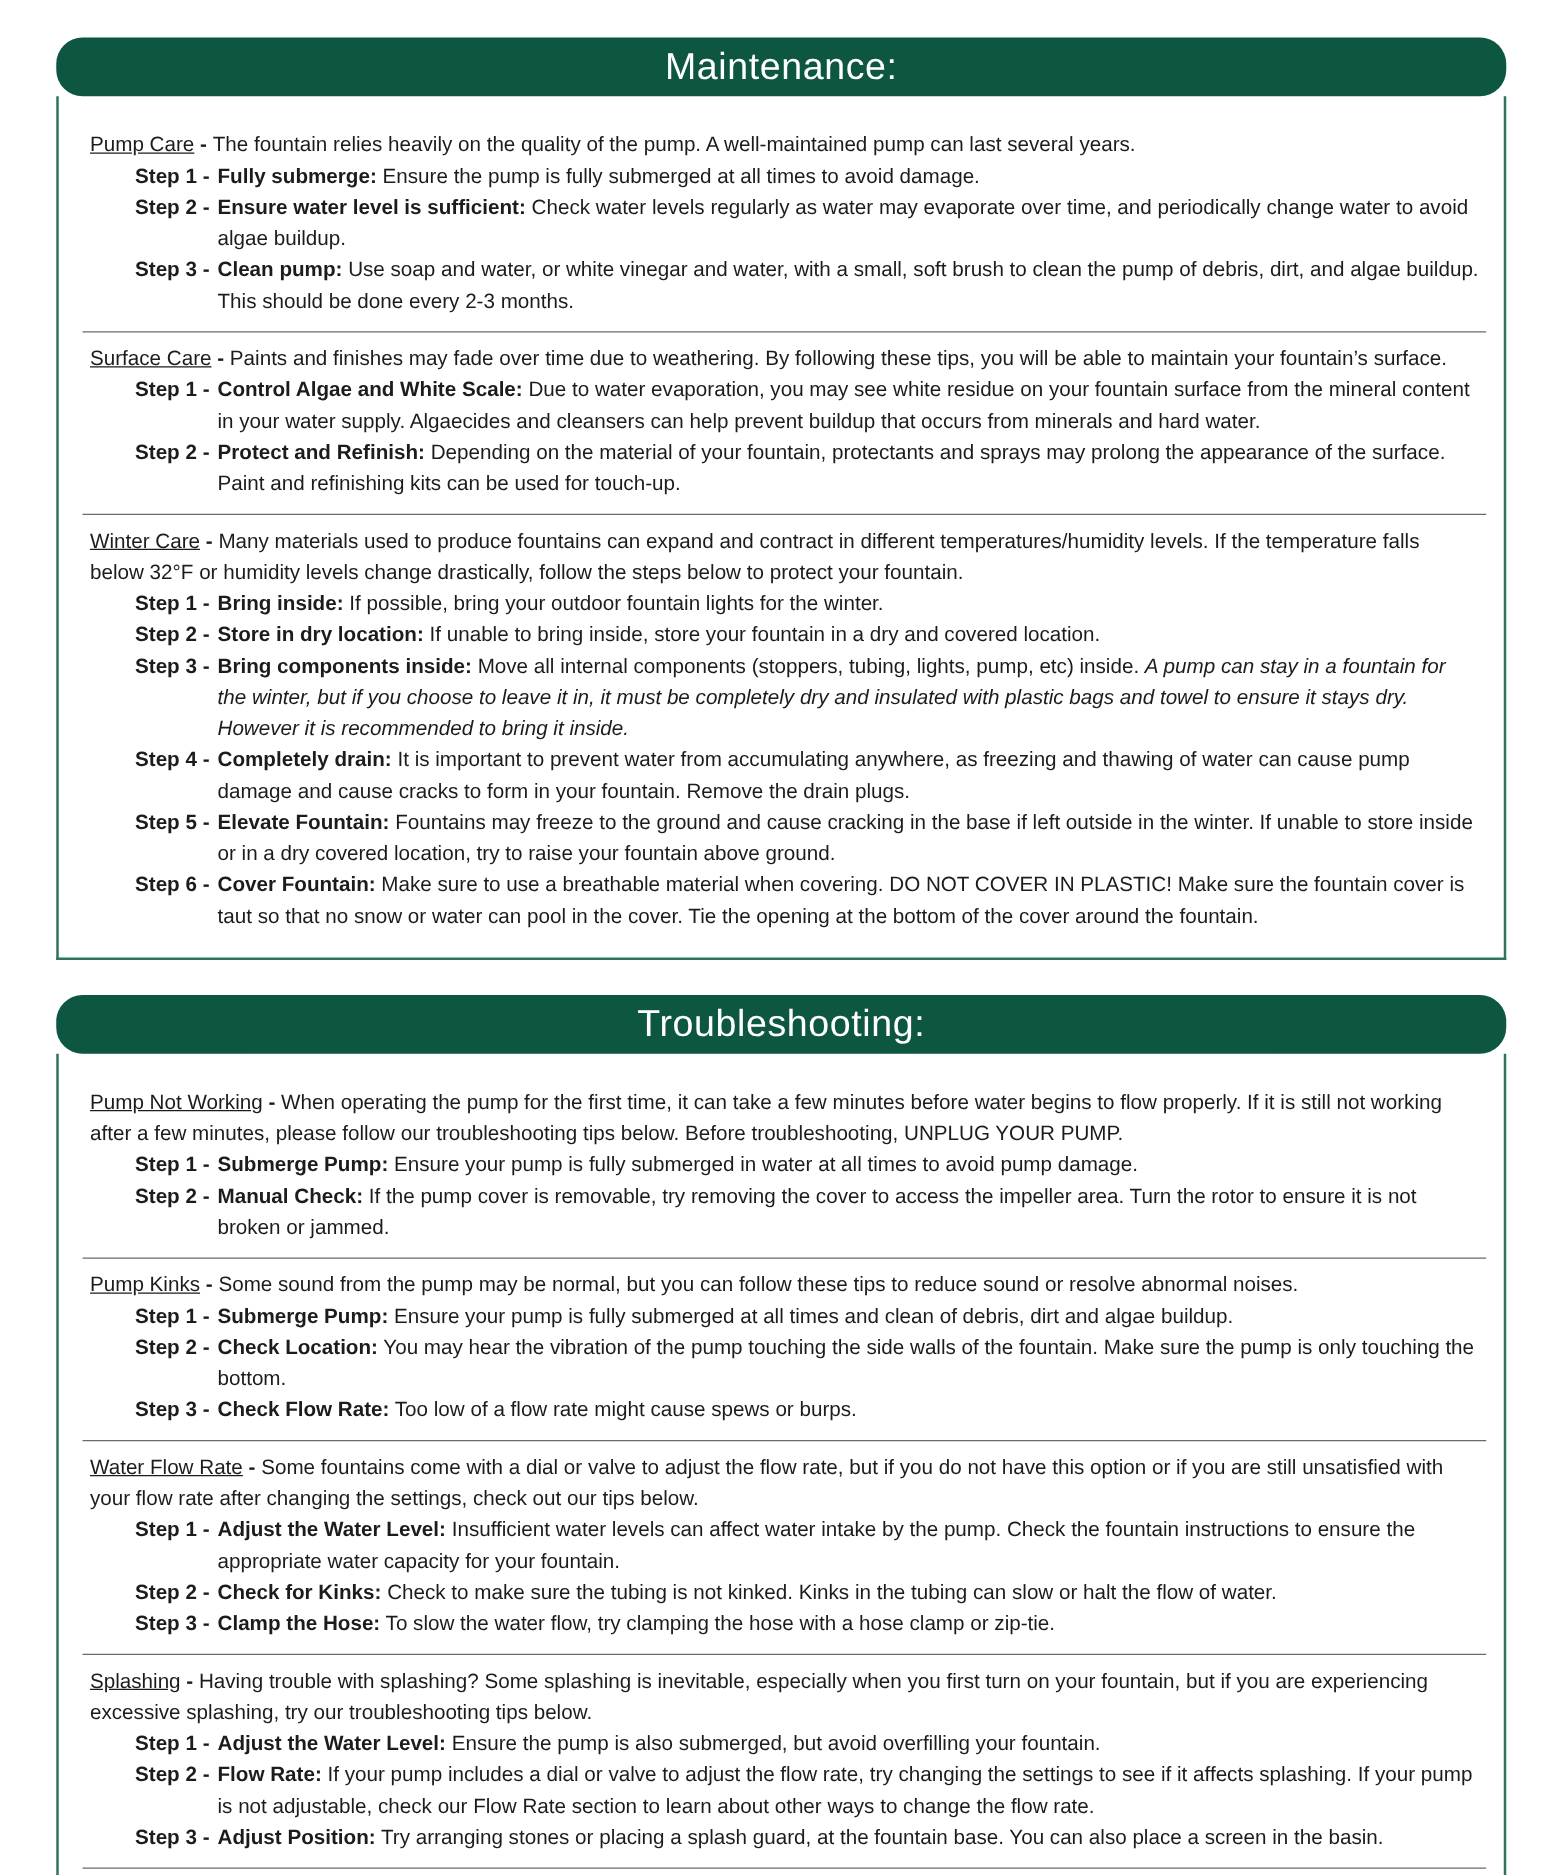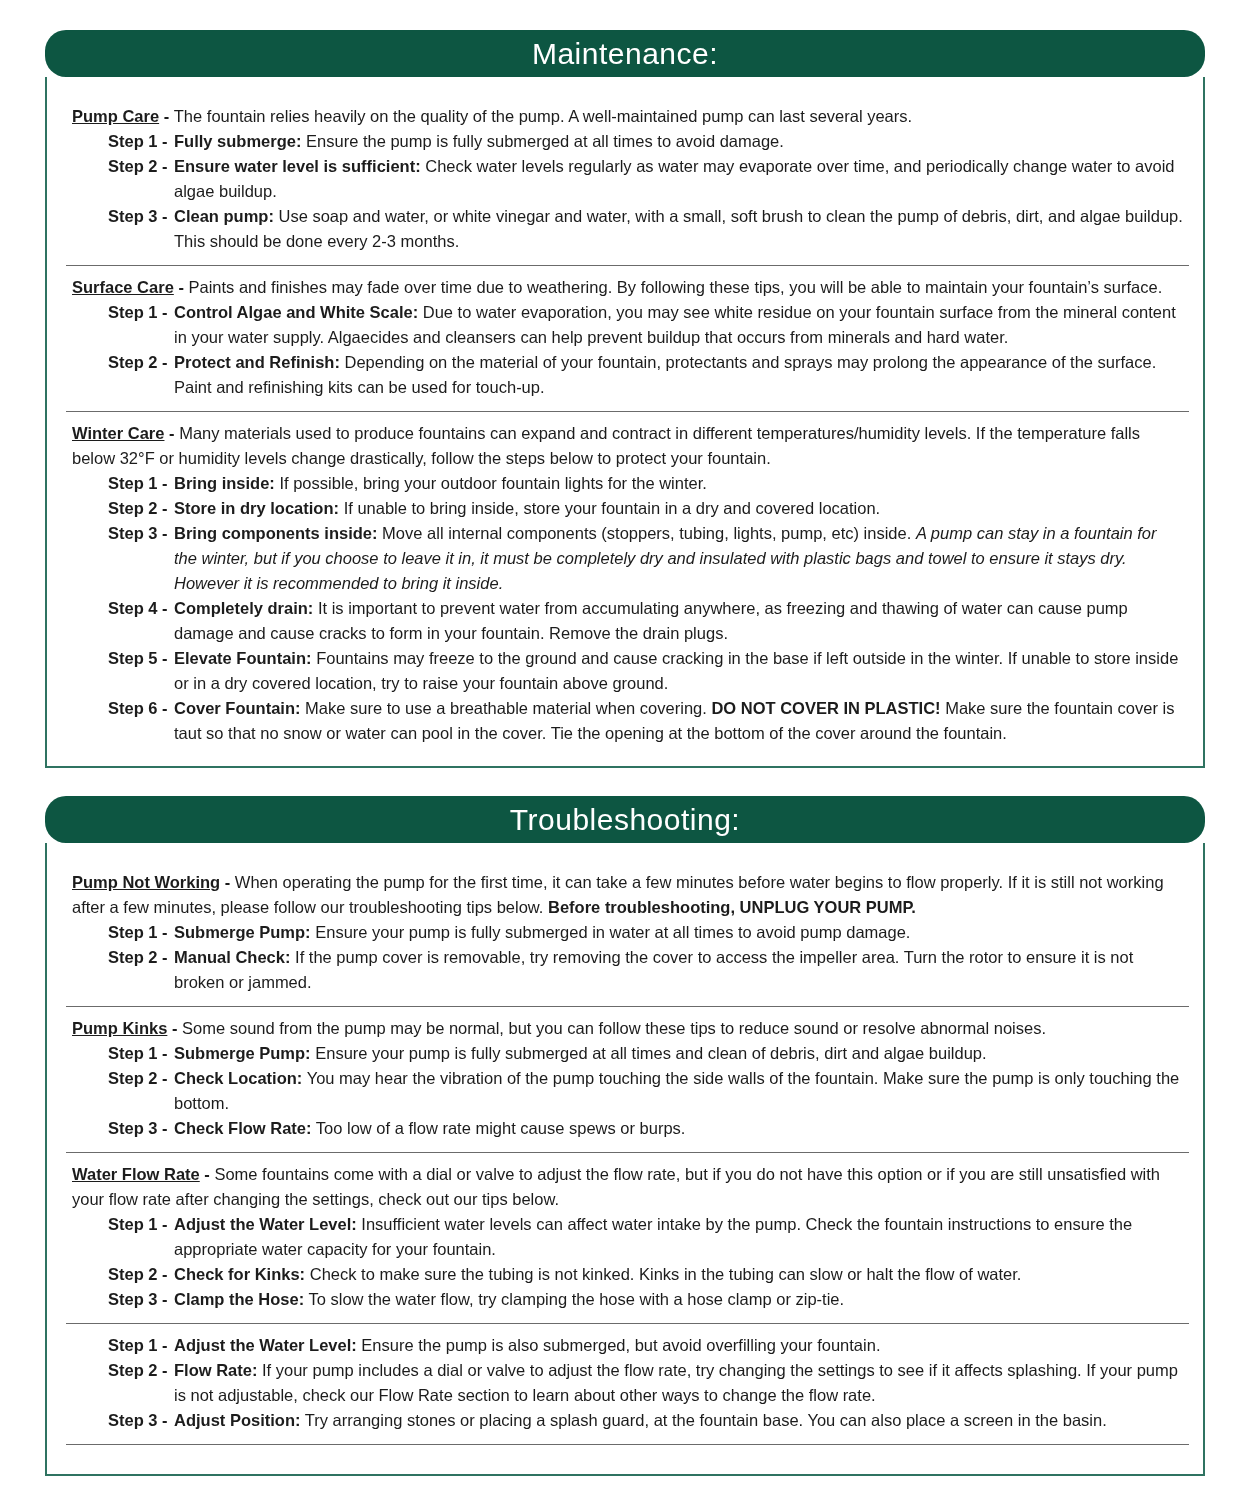--- a/index.html
+++ b/index.html
@@ -36,23 +36,23 @@
   }
   .panel-body {
     border: 2px solid var(--box-border);
     border-top: none;
     padding: 27px 20px 20px 25px;
     font-size: 16.5px;
     line-height: 25px;
   }
   .topic { margin: 0; }
   .intro { margin: 0; }
-  .tname { font-weight: bold; text-decoration: underline; }
+  .tname { font-weight: normal; text-decoration: underline; }
   .dash { font-weight: bold; white-space: pre; }
-  .b { font-weight: bold; }
+  .b { font-weight: normal; }
   .i { font-style: italic; }
   .step { display: flex; margin-left: 36px; }
   .step-label { flex: 0 0 66px; font-weight: bold; }
   .step-body { flex: 1; }
   .step-title { font-weight: bold; }
   hr.divider {
     border: none;
     border-top: 1px solid var(--divider);
     margin: 11px -6px 9px -6px;
   }
@@ -162,20 +162,21 @@
             <span class="step-label">Step 2 -</span>
             <span class="step-body"><span class="step-title">Check for Kinks:</span> <span>Check to make sure the tubing is not kinked. Kinks in the tubing can slow or halt the flow of water.</span></span>
           </div>
           <div class="step">
             <span class="step-label">Step 3 -</span>
             <span class="step-body"><span class="step-title">Clamp the Hose:</span> <span>To slow the water flow, try clamping the hose with a hose clamp or zip-tie.</span></span>
           </div>
         </div>
         <hr class="divider">
         <div class="topic">
+          <p class="intro"><span class="tname">Splashing</span><span class="dash"> - </span><span>Having trouble with splashing? Some splashing is inevitable, especially when you first turn on your fountain, but if you are experiencing excessive splashing, try our troubleshooting tips below.</span></p>
           <div class="step">
             <span class="step-label">Step 1 -</span>
             <span class="step-body"><span class="step-title">Adjust the Water Level:</span> <span>Ensure the pump is also submerged, but avoid overfilling your fountain.</span></span>
           </div>
           <div class="step">
             <span class="step-label">Step 2 -</span>
             <span class="step-body"><span class="step-title">Flow Rate:</span> <span>If your pump includes a dial or valve to adjust the flow rate, try changing the settings to see if it affects splashing. If your pump is not adjustable, check our Flow Rate section to learn about other ways to change the flow rate.</span></span>
           </div>
           <div class="step">
             <span class="step-label">Step 3 -</span>

